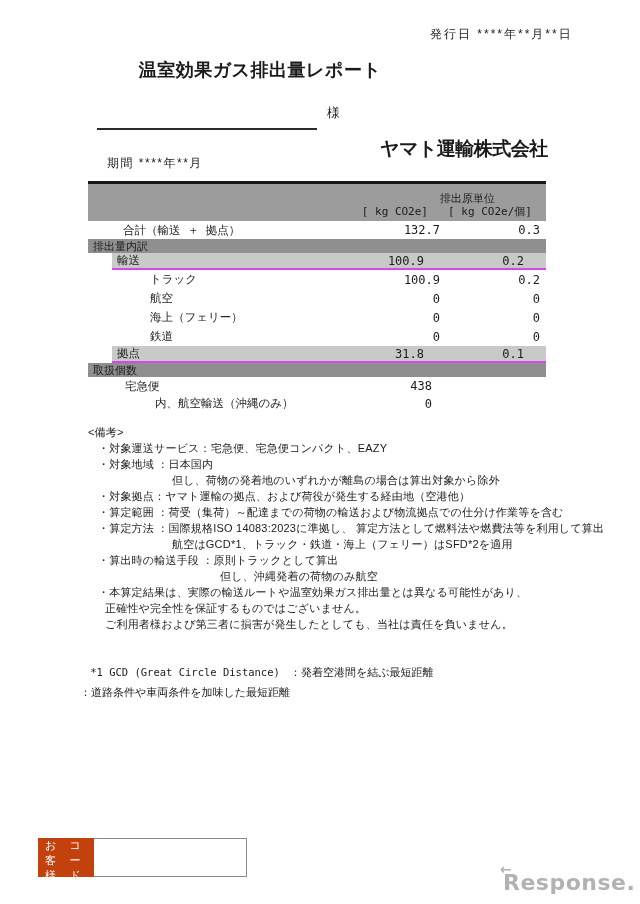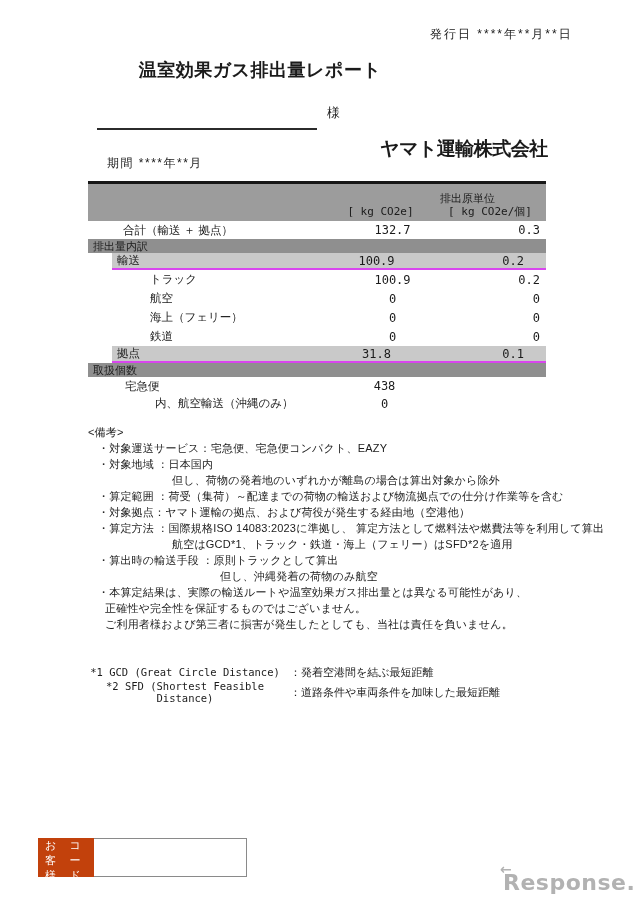--- a/index.html
+++ b/index.html
@@ -13,28 +13,28 @@
   .report-title{position:absolute;top:58px;left:0;width:520px;text-align:center;font-size:18px;font-weight:bold;letter-spacing:0.5px;}
   .addressee-line{position:absolute;top:104px;left:97px;width:220px;height:24px;border-bottom:2px solid #2b2b2b;}
   .addressee-suffix{position:absolute;top:104px;left:327px;font-size:13px;}
   .company-name{position:absolute;top:136px;left:380px;font-size:19px;font-weight:bold;letter-spacing:-0.5px;white-space:nowrap;}
   .period{position:absolute;top:155px;left:107px;font-size:12px;letter-spacing:1.5px;white-space:nowrap;}
 
   
   .gh-table{position:absolute;top:181px;left:88px;width:458px;border-top:3px solid #161616;font-size:11.5px;}
   .thead{display:flex;align-items:flex-end;background:var(--table-header-gray,#9c9c9c);height:34px;padding:0 6px 3px 0;}
   .thead .spacer{flex:1;}
-  .c1{width:95px;text-align:center;font-size:12px;}
+  .c1{width:95px;text-align:right;font-size:12px;}
   .c2{width:100px;text-align:right;font-size:12px;}
   .thead .c2{text-align:left;padding-left:12px;font-size:11px;line-height:13px;}
   .thead .c1{font-size:11px;}
   .row{display:flex;align-items:center;padding-right:6px;}
   .row .label{flex:1;}
   .row.total{height:18px;}
-  .row.total .label{padding-left:35px;}
+  .row.total .label{padding-left:35px;font-family:Liberation Mono, monospace;}
   .section-band{background:var(--section-band-gray,#8f8f8f);height:14px;display:flex;align-items:center;padding-left:5px;font-size:11px;}
   .subrow{display:flex;}
   .subrow .gutter{width:24px;}
   .subrow .band{flex:1;display:flex;align-items:center;height:15px;background:var(--subtotal-band-gray,#c9c9c9);border-bottom:2px solid #d946ef;padding-right:22px;}
   .subrow .band .label{flex:1;padding-left:5px;}
   .row.item{height:19px;}
   .row.item .label{padding-left:62px;}
   .row.pkg{height:18px;}
   .row.pkg .label{padding-left:37px;}
   .row.pkg .c1{padding-right:8px;}
@@ -154,38 +154,37 @@
       <div class="c1 mono">0</div>
       <div class="c2 mono"></div>
     </div>
   </div>
 
   <div class="notes">
     <div class="n-l0">&lt;備考&gt;</div>
     <div class="n-l1">・対象運送サービス：宅急便、宅急便コンパクト、EAZY</div>
     <div class="n-l1">・対象地域 ：日本国内</div>
     <div class="n-l3">但し、荷物の発着地のいずれかが離島の場合は算出対象から除外</div>
+    <div class="n-l1">・対象拠点：ヤマト運輸の拠点、および荷役が発生する経由地（空港他）</div>
     <div class="n-l1">・算定範囲 ：荷受（集荷）～配達までの荷物の輸送および物流拠点での仕分け作業等を含む</div>
-    <div class="n-l1">・対象拠点：ヤマト運輸の拠点、および荷役が発生する経由地（空港他）</div>
     <div class="n-l1">・算定方法 ：国際規格ISO 14083:2023に準拠し、 算定方法として燃料法や燃費法等を利用して算出</div>
     <div class="n-l3">航空はGCD*1、トラック・鉄道・海上（フェリー）はSFD*2を適用</div>
     <div class="n-l1">・算出時の輸送手段 ：原則トラックとして算出</div>
     <div class="n-l4">但し、沖縄発着の荷物のみ航空</div>
     <div class="n-l1">・本算定結果は、実際の輸送ルートや温室効果ガス排出量とは異なる可能性があり、</div>
     <div class="n-l2">正確性や完全性を保証するものではございません。</div>
     <div class="n-l2">ご利用者様および第三者に損害が発生したとしても、当社は責任を負いません。</div>
   </div>
 
   <div class="footnotes">
     <div class="fn-row">
       <div class="fn-term mono">*1 GCD (Great Circle Distance)</div>
       <div class="fn-desc">：発着空港間を結ぶ最短距離</div>
     </div>
     <div class="fn-row">
-      <div class="fn-term mono">*2 SFD (Shortest Feasible Distance)</div>
       <div class="fn-desc">：道路条件や車両条件を加味した最短距離</div>
     </div>
   </div>
 
   <div class="custbox">
     <div class="black">
       <div>お客様</div>
       <div>コード</div>
     </div>
     <div class="white"></div>

